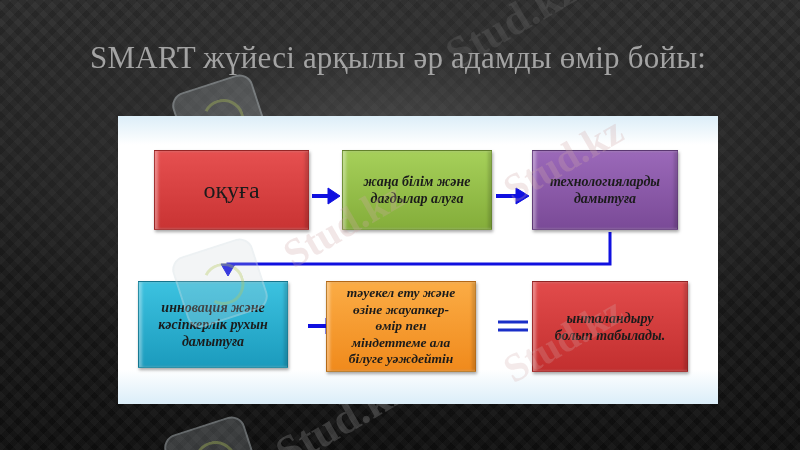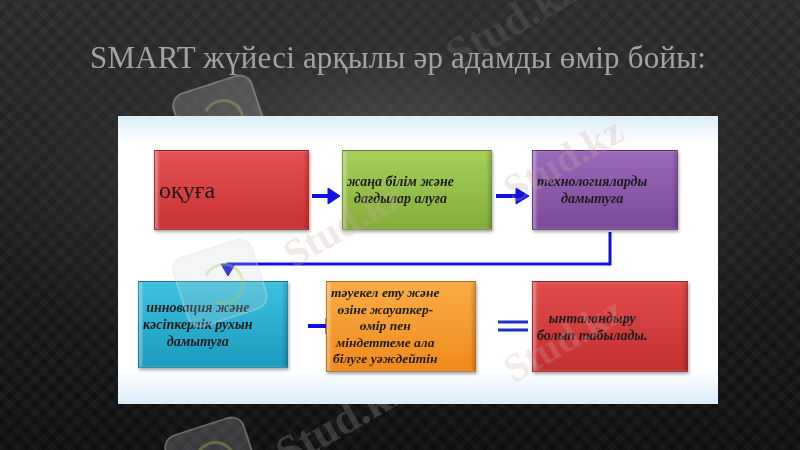--- a/index.html
+++ b/index.html
@@ -8,21 +8,21 @@
   .bg{position:absolute;inset:0;
     background:
       radial-gradient(ellipse 70% 60% at 50% 38%, rgba(120,120,120,0.55) 0%, rgba(60,60,60,0.35) 45%, rgba(10,10,10,0) 80%),
       repeating-linear-gradient(45deg, rgba(255,255,255,0.025) 0 6px, rgba(0,0,0,0.04) 6px 12px),
       repeating-linear-gradient(-45deg, rgba(255,255,255,0.025) 0 6px, rgba(0,0,0,0.04) 6px 12px),
       linear-gradient(#2b2b2b,#0f0f0f);}
   .title{position:absolute;left:90px;top:40px;color:#a3a3a3;font-size:31px;
     font-family:"Liberation Serif",serif;letter-spacing:0.2px;white-space:nowrap;}
   .panel{position:absolute;left:118px;top:116px;width:600px;height:288px;
     background:linear-gradient(#dceef8 0%,#ffffff 10%,#ffffff 88%,#dbeef9 100%);}
-  .box{position:absolute;display:flex;align-items:center;text-align:center;
+  .box{position:absolute;display:flex;align-items:center;justify-content:center;text-align:center;
     box-sizing:border-box;border:1px solid rgba(0,0,0,0.25);
     box-shadow:inset 3px 0 3px rgba(255,255,255,0.35),inset -3px 0 3px rgba(0,0,0,0.15),1px 2px 3px rgba(0,0,0,0.35);
     color:#1b1b1b;font-style:italic;font-weight:bold;font-size:14px;line-height:17px;padding:4px;}
   .box span{display:block;}
   .b-red1{left:36px;top:34px;width:155px;height:80px;background:linear-gradient(#e65050,#c93333);font-style:normal;font-weight:normal;font-size:24px;}
   .b-green{left:224px;top:34px;width:150px;height:80px;background:linear-gradient(#a6d05a,#84ad3a);}
   .b-purple{left:414px;top:34px;width:146px;height:80px;background:linear-gradient(#9b69b9,#7a4a97);}
   .b-cyan{left:20px;top:165px;width:150px;height:87px;background:linear-gradient(#3cc2e0,#1b9bbd);}
   .b-orange{left:208px;top:165px;width:150px;height:91px;background:linear-gradient(#fbac45,#f08a1c);font-size:13.5px;line-height:16.5px;}
   .b-red2{left:414px;top:165px;width:156px;height:91px;background:linear-gradient(#e24b4b,#c22f2f);}

